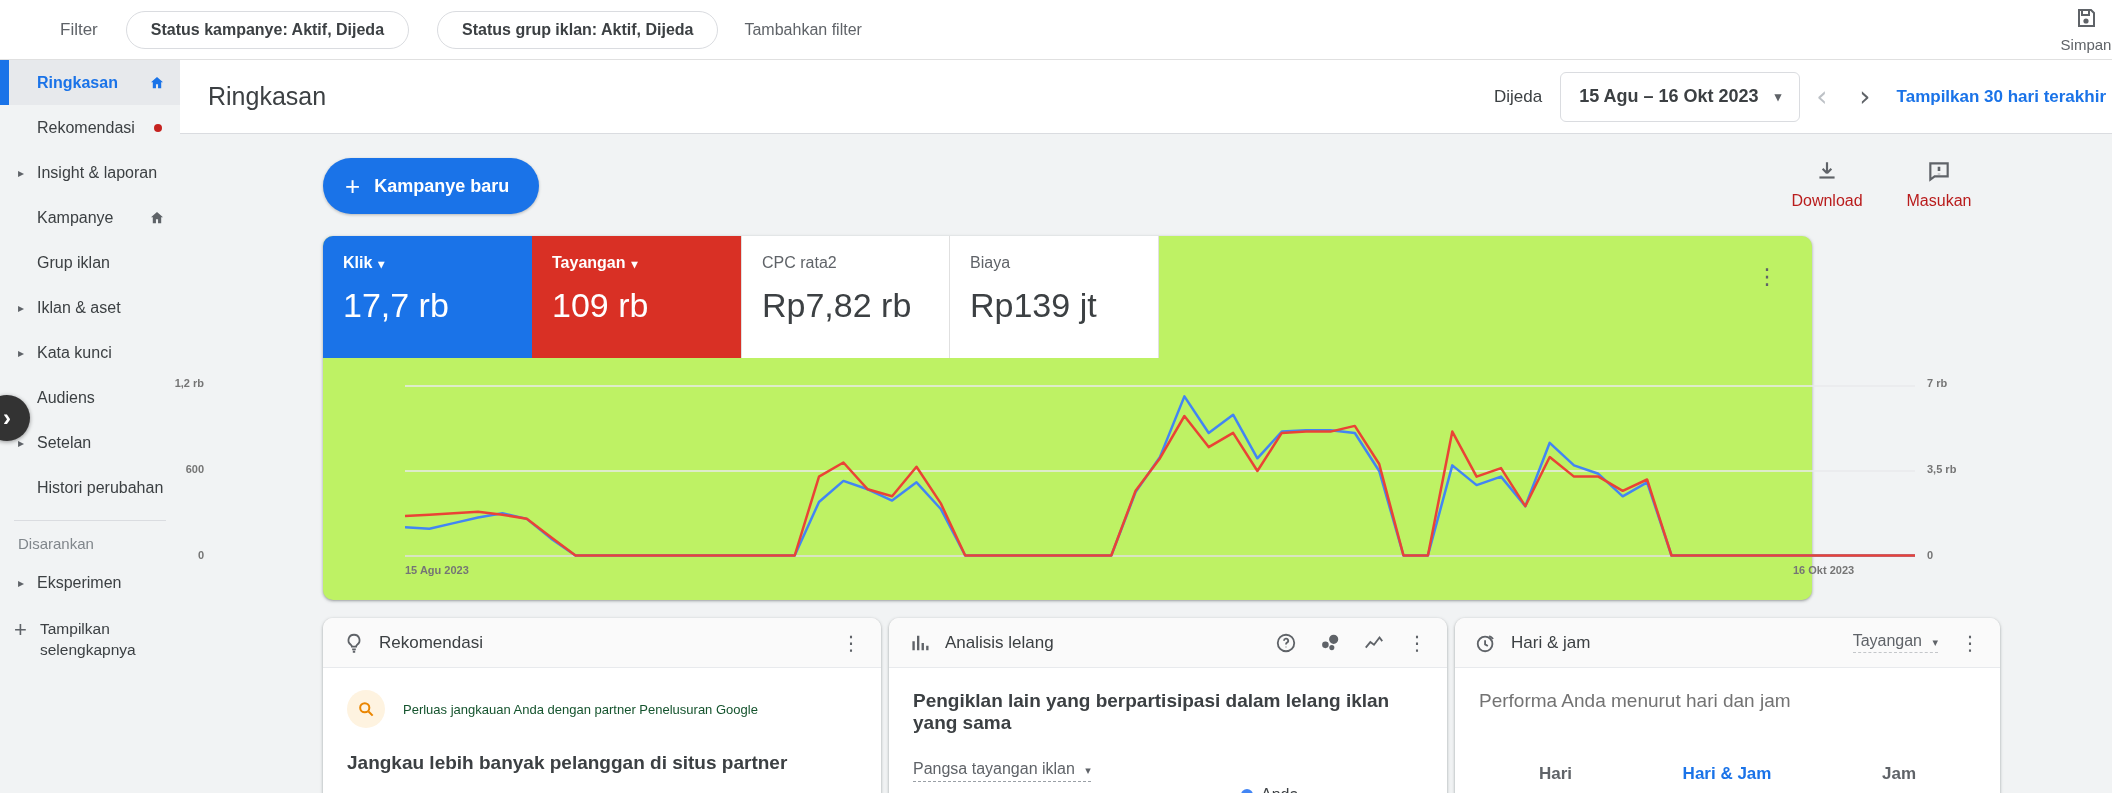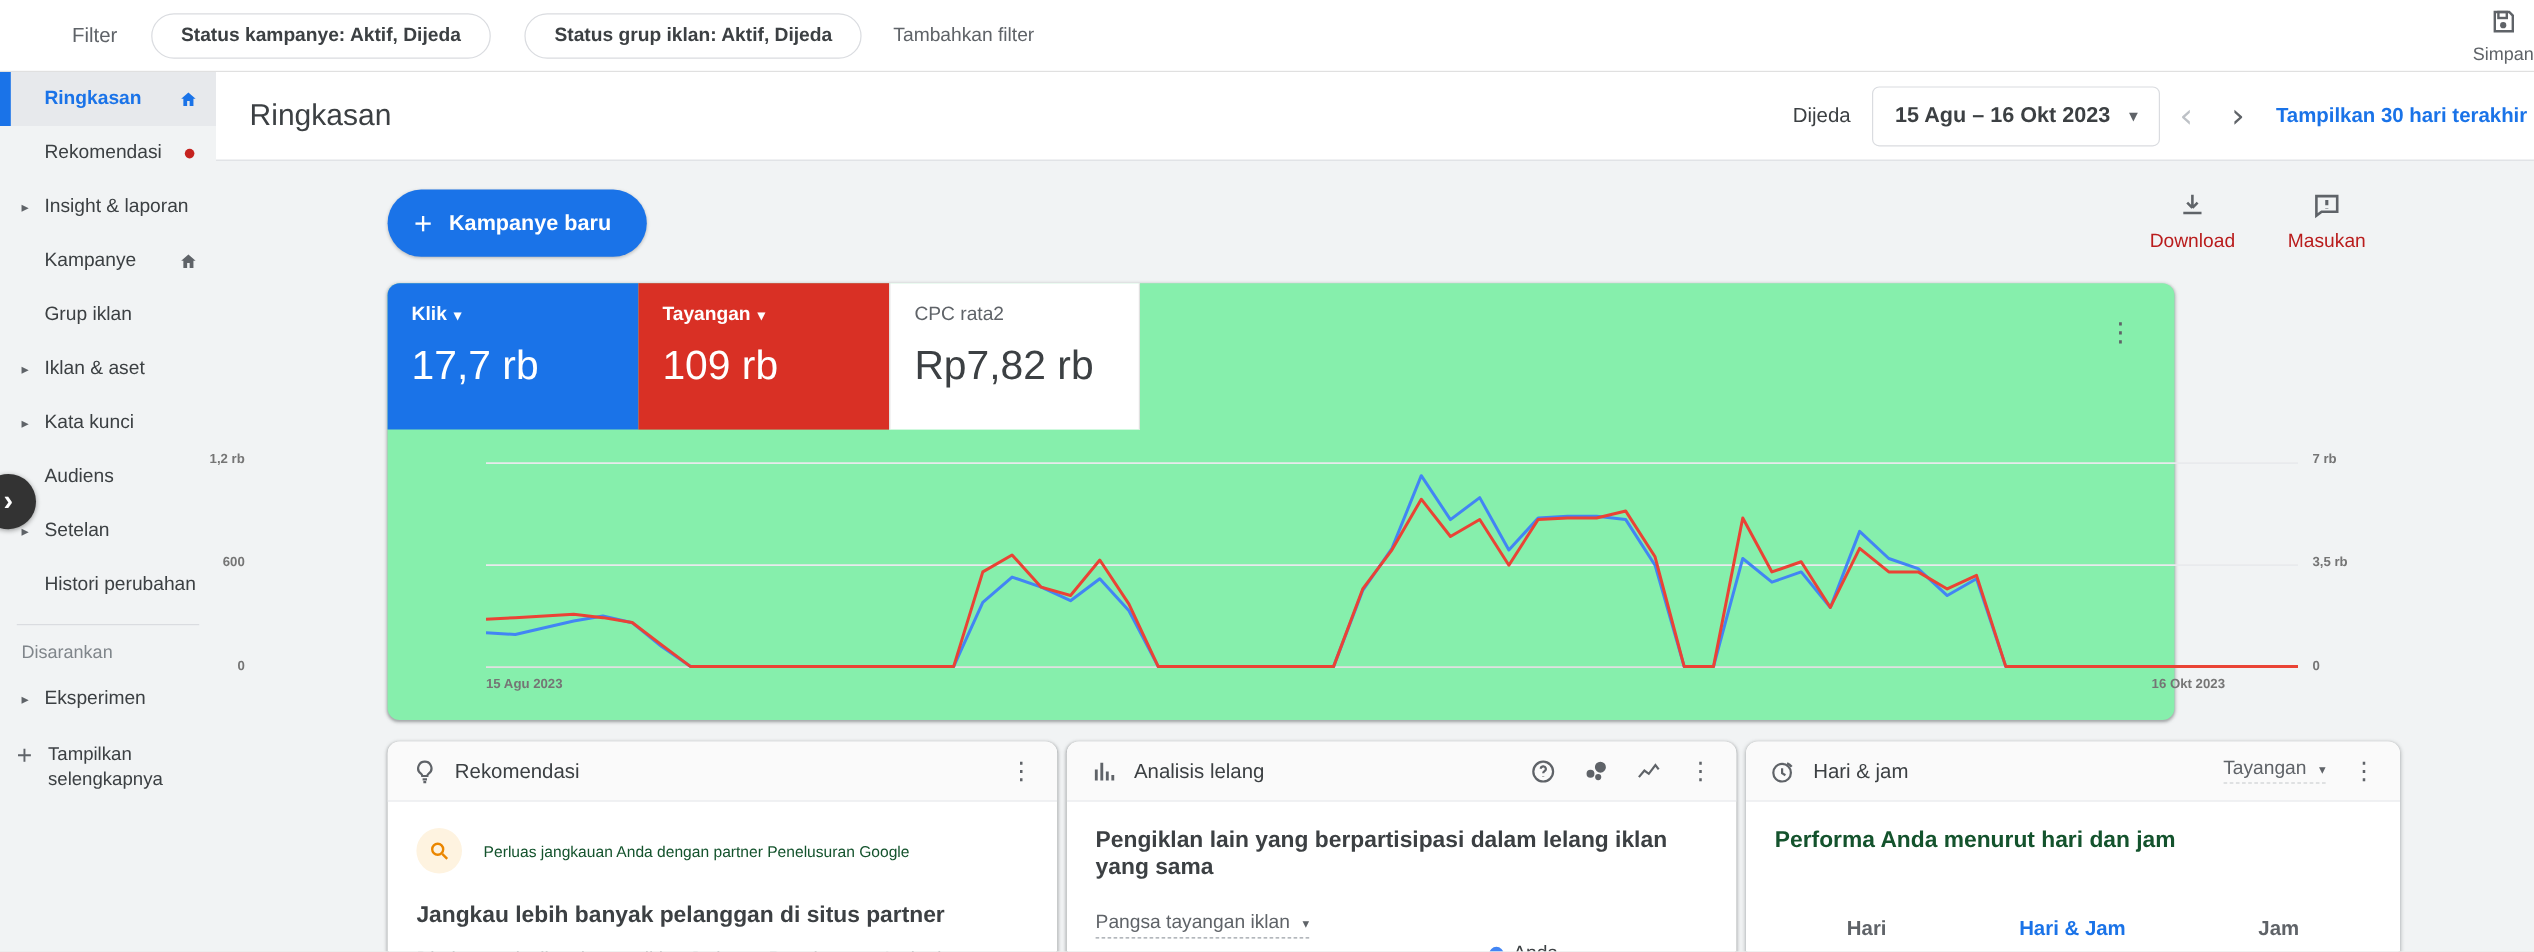--- a/index.html
+++ b/index.html
@@ -50,21 +50,21 @@
   .quick-link { font-size:17px; font-weight:bold; color:#1a73e8; margin-left:10px; cursor:pointer; white-space:nowrap; }
   
   .btn-new { position:absolute; left:323px; top:158px; height:56px; border-radius:28px; background:#1a73e8;
     color:#fff; display:flex; align-items:center; padding:0 30px 0 22px; font-size:18px; font-weight:bold;
     cursor:pointer; box-shadow:0 1px 3px rgba(0,0,0,.25); }
   .btn-new .plus { font-size:26px; font-weight:normal; margin-right:14px; }
   .tool-action { position:absolute; top:158px; width:90px; text-align:center; color:#b91c1c; cursor:pointer; }
   .tool-action svg { width:26px; height:26px; stroke:#5f6368; fill:none; stroke-width:2; }
   .tool-action .lbl { font-size:16px; margin-top:4px; }
   
-  .overview-card { position:absolute; left:323px; top:236px; width:1489px; height:364px; background:#86efac;
+  .overview-card { position:absolute; left:323px; top:236px; width:1489px; height:364px; background:#bef264;
     border-radius:10px; box-shadow:0 1px 2px rgba(60,64,67,.3), 0 1px 3px 1px rgba(60,64,67,.15); }
   .tiles { display:flex; }
   .tile { width:209px; height:122px; padding:18px 20px; cursor:pointer; }
   .tile .t-label { font-size:16px; font-weight:bold; }
   .tile .t-value { font-size:34px; margin-top:14px; }
   .tile.blue { background:#1a73e8; color:#fff; border-top-left-radius:10px; }
   .tile.red  { background:#d93025; color:#fff; }
   .tile.plain { background:#fff; border-right:1px solid #e0e0e0; }
   .tile.plain .t-label { color:#5f6368; font-weight:normal; }
   .tile.plain .t-value { color:#3c4043; }
@@ -94,21 +94,21 @@
   .rec-title { font-size:13px; color:#14532d; }
   .rec-headline { font-size:19px; font-weight:bold; color:#3c4043; margin-top:24px; }
   .rec-desc { font-size:16px; color:#5f6368; margin-top:14px; line-height:1.55; width:480px; }
   .auction-sub { font-size:19px; font-weight:bold; color:#3c4043; }
   .metric-select { display:inline-block; margin-top:26px; font-size:16px; color:#5f6368;
     border-bottom:1px dashed #9aa0a6; padding-bottom:3px; cursor:pointer; }
   .metric-select .caret { font-size:11px; margin-left:6px; }
   .legend { position:absolute; left:352px; top:168px; display:flex; align-items:center;
     font-size:16px; color:#3c4043; }
   .legend .dot { width:12px; height:12px; border-radius:50%; background:#4285f4; margin-right:8px; }
-  .dh-sub { font-size:19px; font-weight:bold; color:#14532d; }
+  .dh-sub { font-size:19px; font-weight:normal; color:#737373; }
   .tab-row { display:flex; justify-content:space-between; padding:0 60px; margin-top:52px; }
   .tab { font-size:17px; font-weight:bold; color:#5f6368; padding-bottom:16px; cursor:pointer; position:relative; }
   .tab.active { color:#1a73e8; }
   .tab.active::after { content:""; position:absolute; left:-30px; right:-30px; bottom:0; height:4px;
     background:#1a73e8; border-radius:2px 2px 0 0; }
   .head-select { font-size:16px; color:#5f6368; border-bottom:1px dashed #c4c7ca; padding-bottom:2px; cursor:pointer; }
   .head-select .caret { font-size:11px; margin-left:6px; }
 </style>
 </head>
 <body>
@@ -236,20 +236,24 @@
         <div class="t-value">17,7 rb</div>
       </div>
       <div class="tile red">
         <div class="t-label"><span>Tayangan</span><span class="caret">▾</span></div>
         <div class="t-value">109 rb</div>
       </div>
       <div class="tile plain" style="border-left:1px solid #e0e0e0;">
         <div class="t-label">CPC rata2</div>
         <div class="t-value">Rp7,82 rb</div>
       </div>
+      <div class="tile plain">
+        <div class="t-label">Biaya</div>
+        <div class="t-value">Rp139 jt</div>
+      </div>
     </div>
     <div class="card-kebab">⋮</div>
 
     <div class="axis-label y-left" style="top:141px;">1,2 rb</div>
     <div class="axis-label y-left" style="top:227px;">600</div>
     <div class="axis-label y-left" style="top:313px;">0</div>
     <div class="axis-label y-right" style="top:141px;">7 rb</div>
     <div class="axis-label y-right" style="top:227px;">3,5 rb</div>
     <div class="axis-label y-right" style="top:313px;">0</div>
     <div class="axis-label x-label" style="left:82px;">15 Agu 2023</div>

